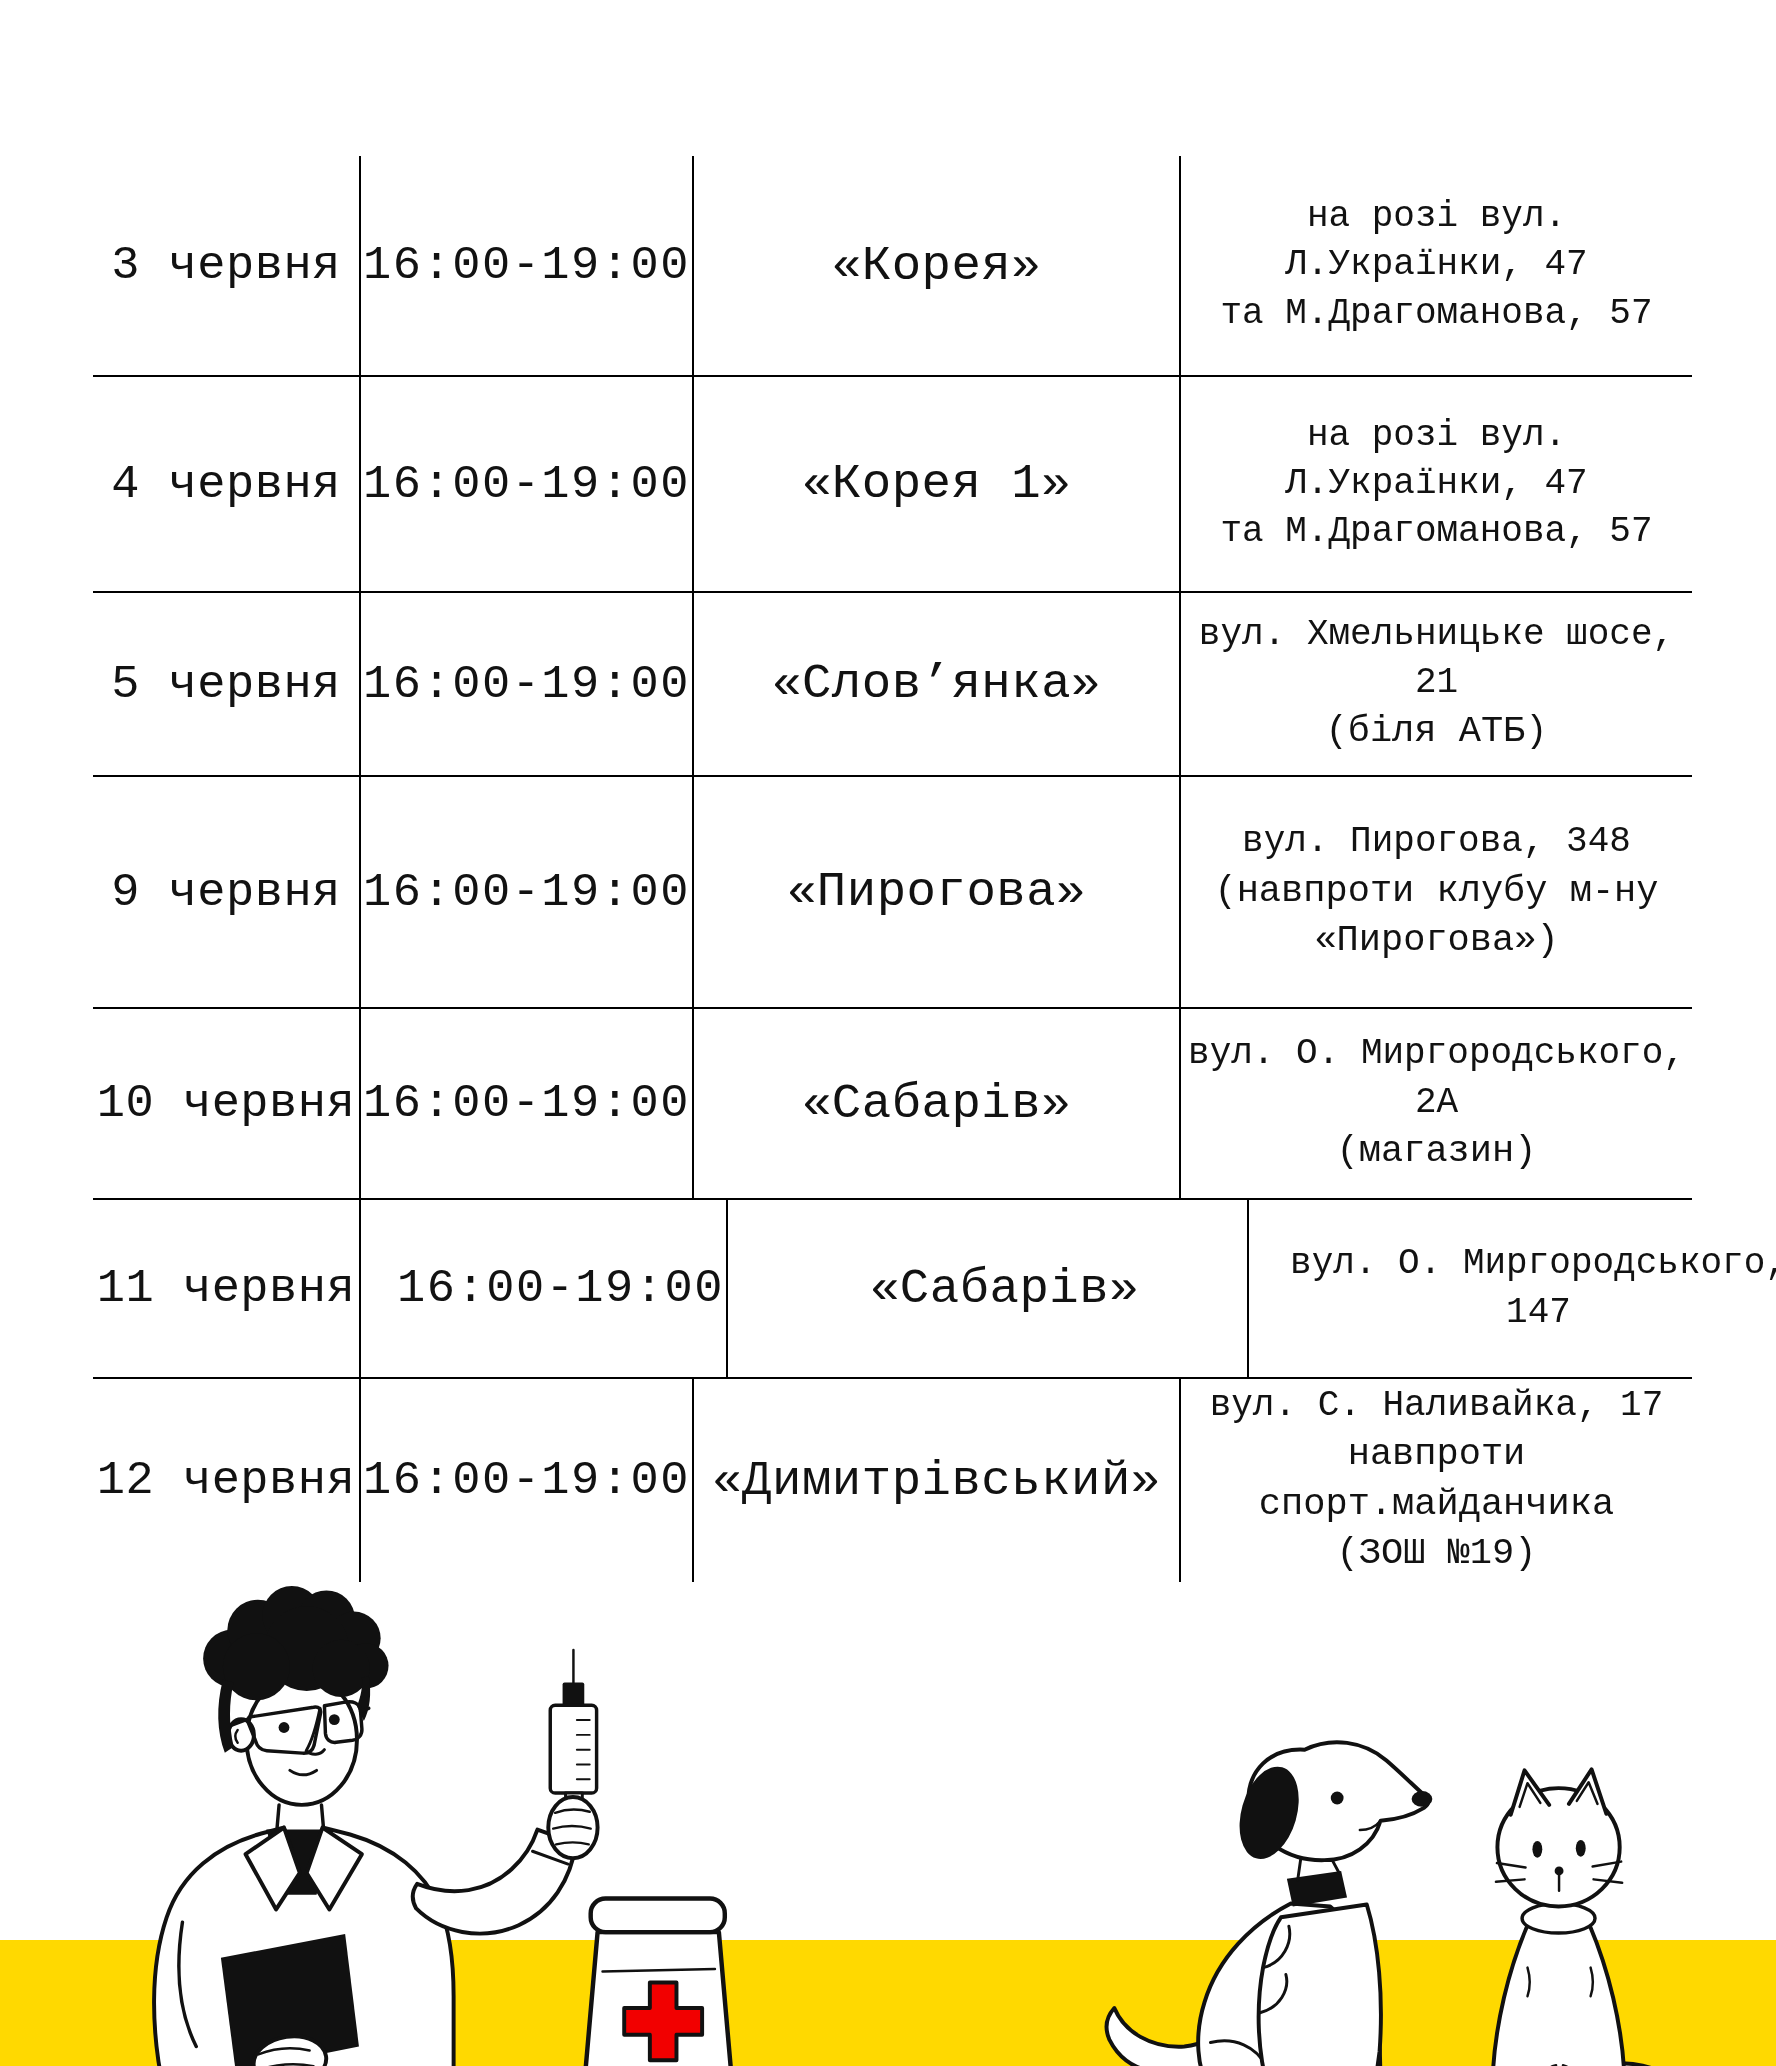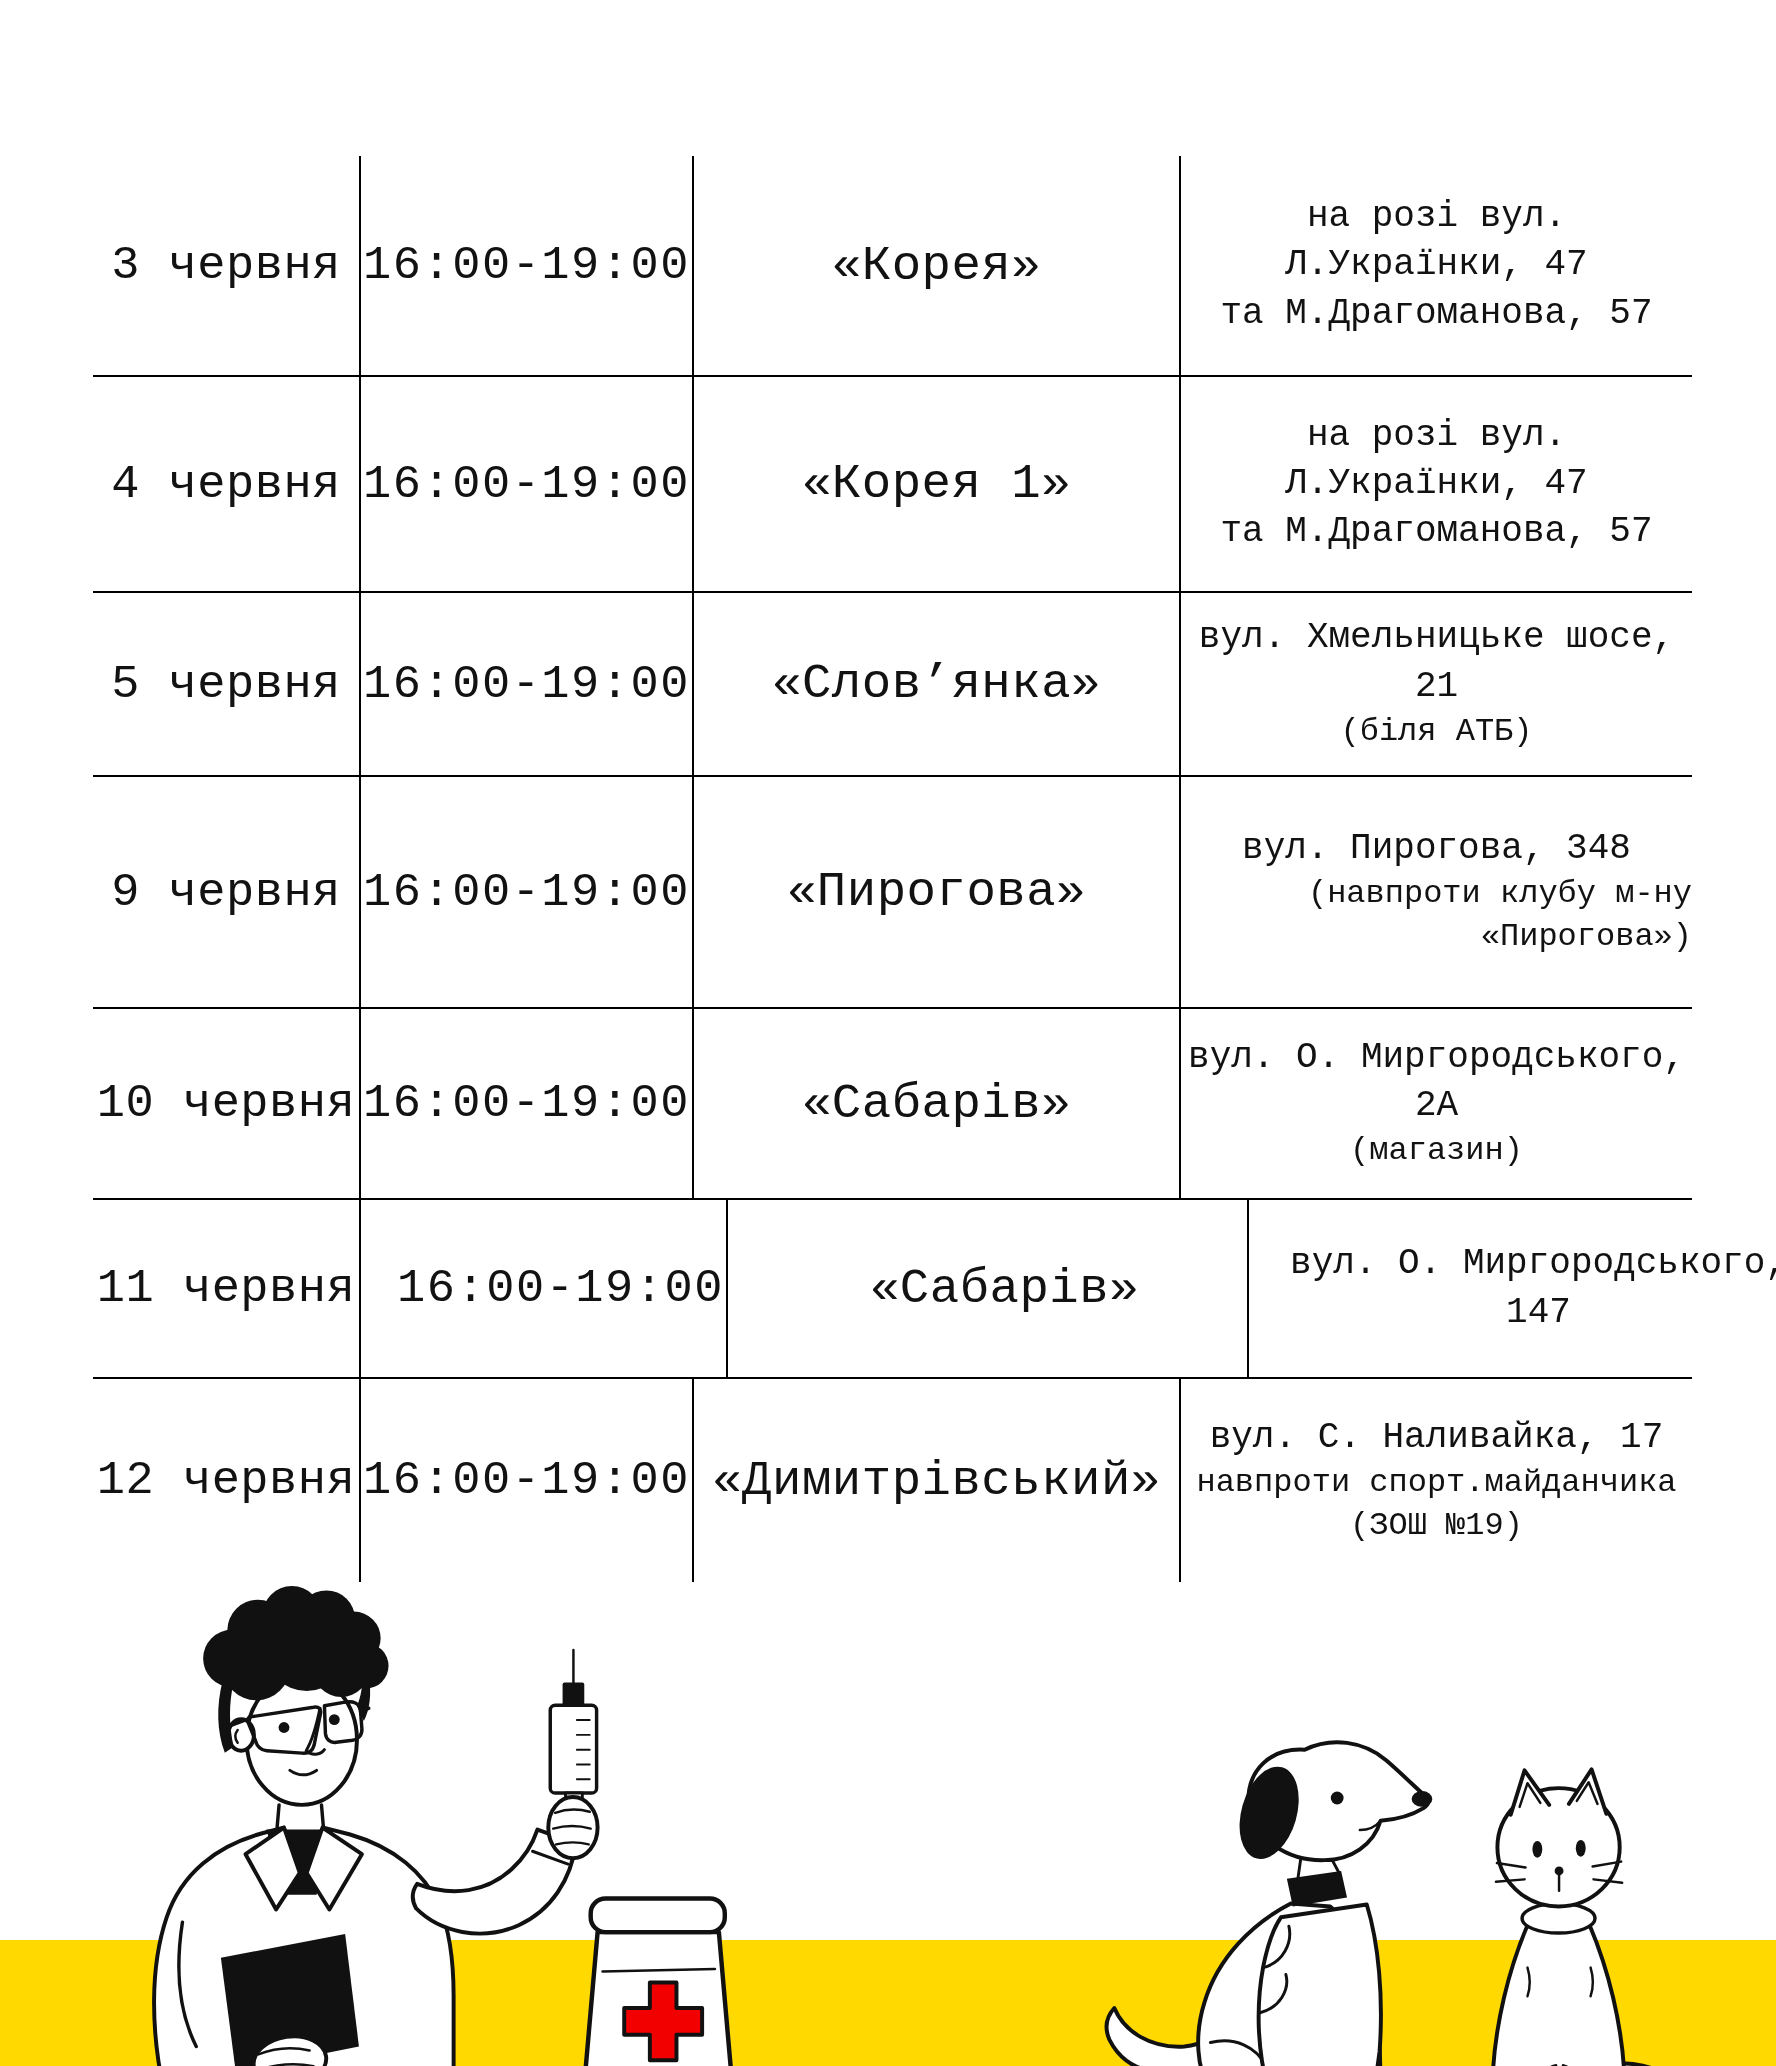--- a/index.html
+++ b/index.html
@@ -33,21 +33,21 @@
     display:flex; flex-direction:column;
     align-items:center; justify-content:center;
     text-align:center;
   }
   .cell:not(:last-child){ border-right:2.5px solid #000000; }
   .cell.date  { font-size:47px;  letter-spacing:0.5px; }
   .cell.time  { font-size:47px;  letter-spacing:1.5px;text-align:right; }
   .cell.dist  { font-size:49px; letter-spacing:0.5px; }
   .cell.addr  { font-size:36px; line-height:1.34; padding:0 0; }
   .addr .al       { font-size:36px; }
-  .addr .al.small { font-size:32px;text-align:right; }
+  .addr .al.small { font-size:37px; }
   
   .art {
     position:absolute; left:0; top:1553px;
     width:1776px; height:513px; display:block;
   }
 </style>
 </head>
 <body>
 
 <div class="page">

